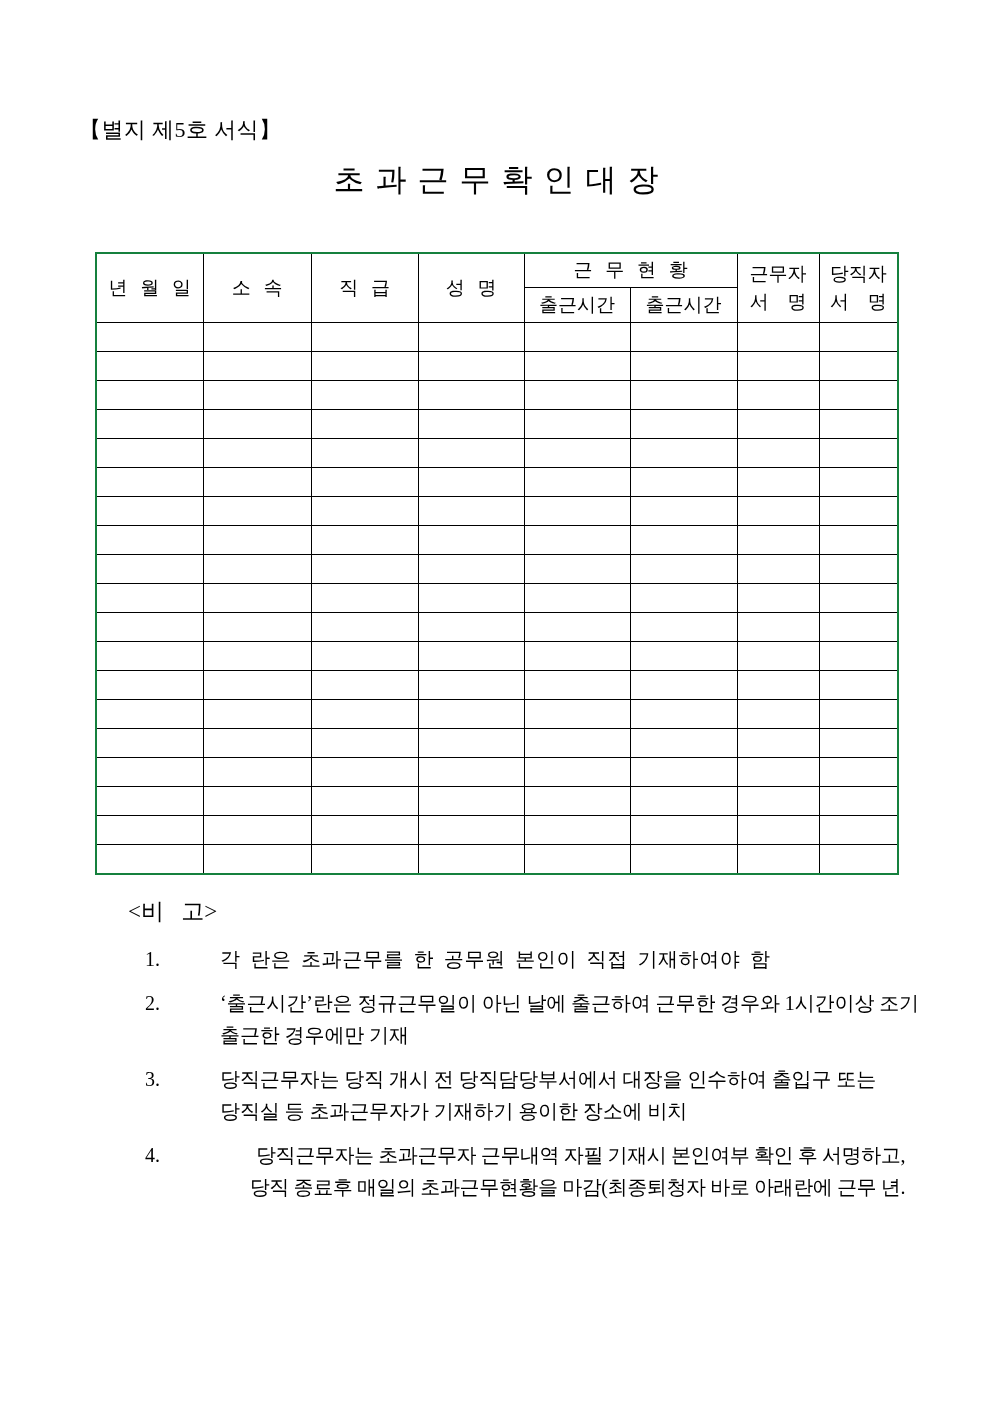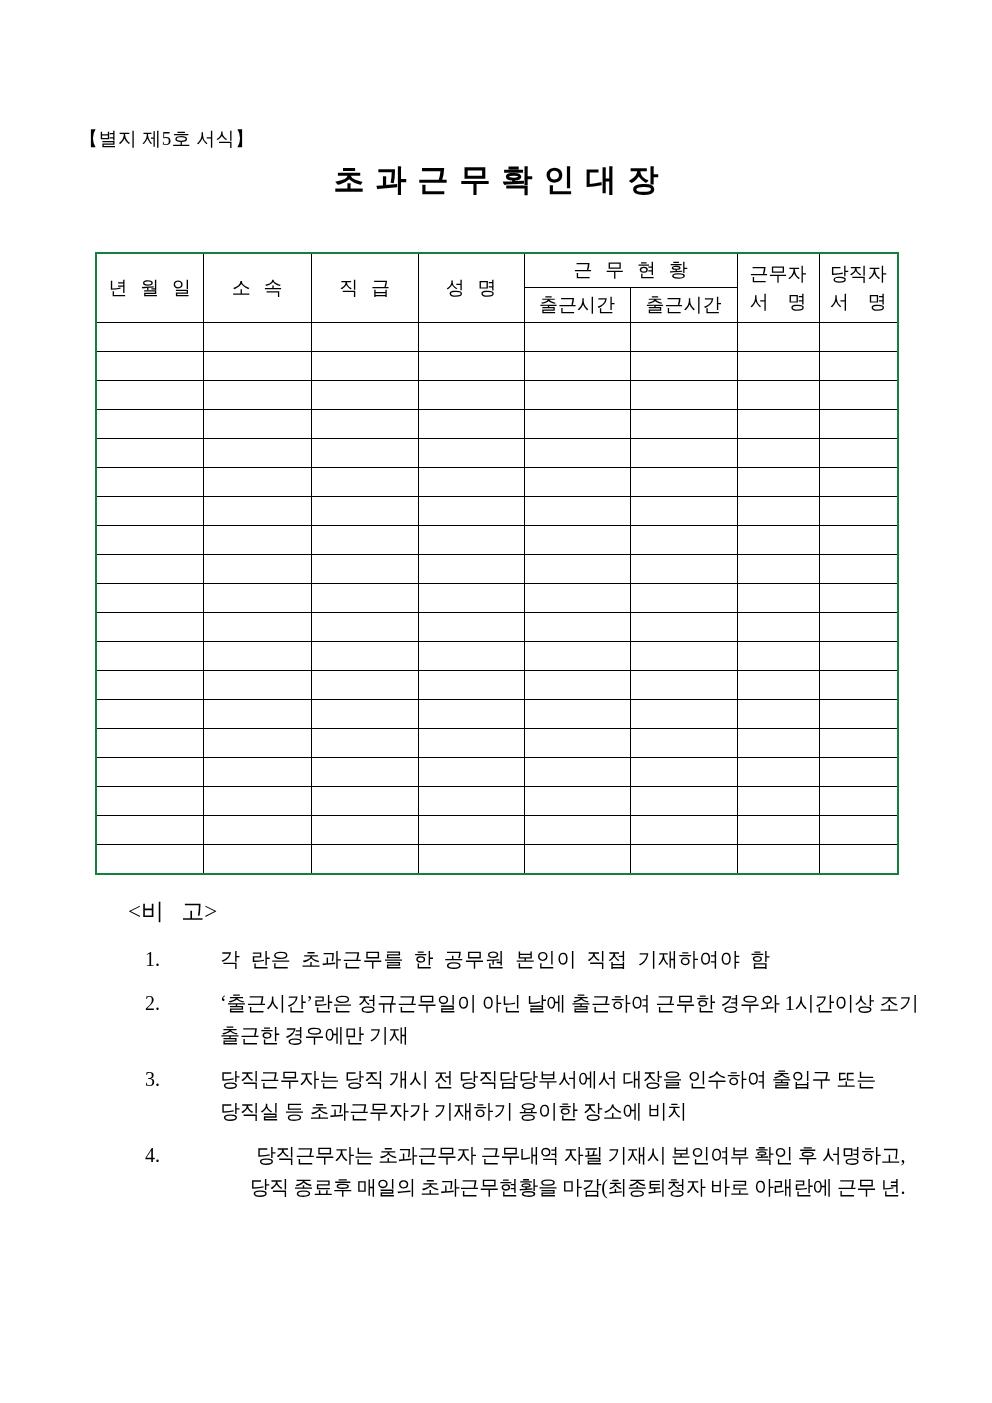--- a/index.html
+++ b/index.html
@@ -13,36 +13,36 @@
     position: relative;
     font-family: "Liberation Serif", "DejaVu Serif", serif;
     color: #000000;
     overflow: hidden;
   }
 
   
   .form-code {
     position: absolute;
     left: 79px;
-    top: 126px;
-    font-size: 19px;
+    top: 117px;
+    font-size: 22px;
     line-height: 26px;
     letter-spacing: 0.4px;
     white-space: nowrap;
   }
 
   
   .doc-title {
     position: absolute;
     left: 0;
     top: 160px;
     width: 992px;
     text-align: center;
     font-size: 31px;
-    font-weight: bold;
+    font-weight: normal;
     letter-spacing: 11px;
     text-indent: 11px;
     line-height: 40px;
     white-space: nowrap;
   }
 
   
   .ledger-table {
     position: absolute;
     left: 95px;

